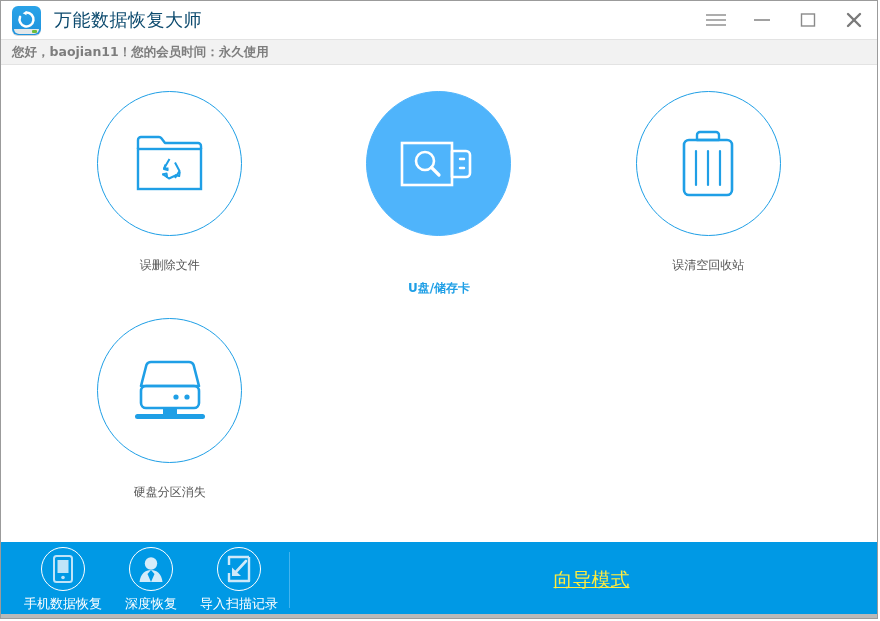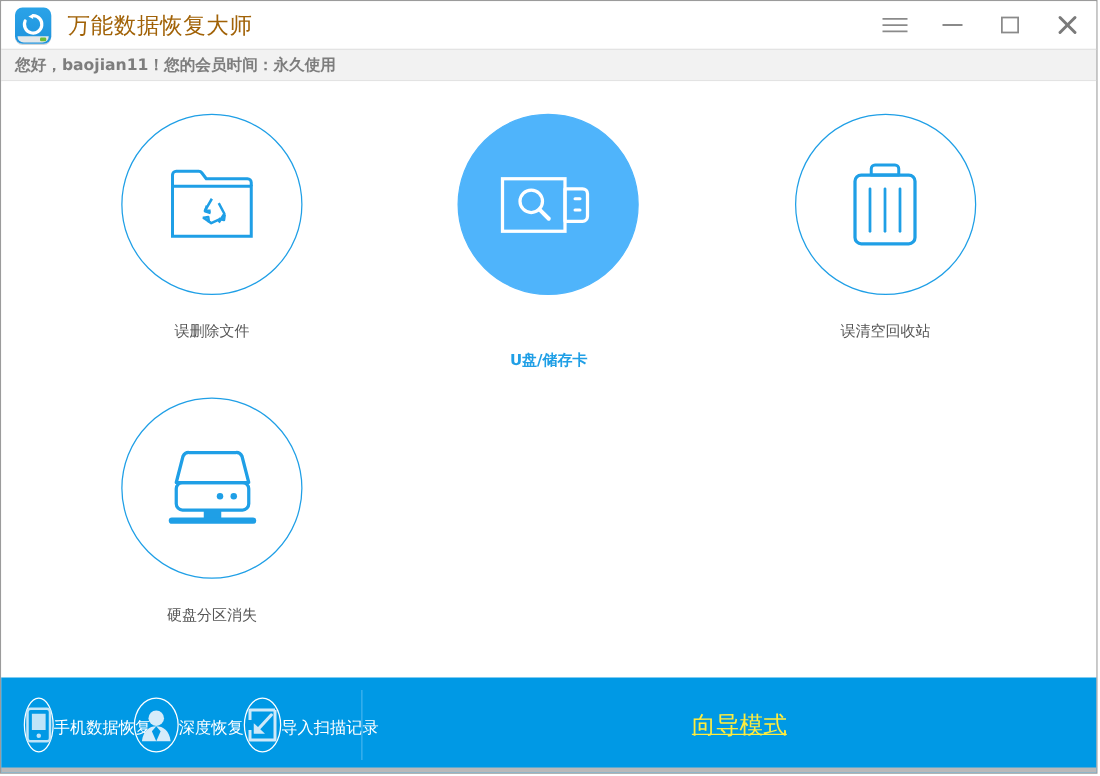--- a/index.html
+++ b/index.html
@@ -28,21 +28,21 @@
     position:absolute;left:5px;top:4px;width:19px;height:19px;
   }
   .logo .base{
     position:absolute;left:2px;bottom:1px;width:25px;height:5px;
     border-radius:0 0 5px 5px;background:#e4e8ea;
   }
   .logo .greendot{
     position:absolute;right:4px;bottom:2px;width:5px;height:3px;background:#6dbd3a;border-radius:1px;
   }
   .app-title{
-    margin-left:13px;font-size:18px;color:#a16207;letter-spacing:.5px;
+    margin-left:13px;font-size:18px;color:#0c4a6e;letter-spacing:.5px;
     font-family:Liberation Serif, serif;
   }
   .winbtns{margin-left:auto;display:flex;align-items:center;height:100%;}
   .winbtn{
     width:46px;height:38px;display:flex;align-items:center;justify-content:center;
     cursor:default;
   }
   .winbtn svg{display:block;}
   
   .greeting{
@@ -77,21 +77,21 @@
     margin-top:21px;font-size:12px;color:#555555;
     font-family:"DejaVu Sans","Liberation Sans",sans-serif;
   }
   .tile.selected .tile-label{color:#1f9fe6;font-weight:bold;margin-top:44px;}
   
   .bottombar{
     flex:0 0 76px;background:#0099e5;display:flex;align-items:stretch;position:relative;
   }
   .bb-actions{display:flex;align-items:center;padding-left:18px;}
   .bb-item{
-    width:88px;display:flex;flex-direction:row;align-items:center;cursor:pointer;
+    width:88px;display:flex;flex-direction:column;align-items:center;cursor:pointer;
   }
   .bb-circle{
     width:44px;height:44px;border-radius:50%;border:1.6px solid #ffffff;
     display:flex;align-items:center;justify-content:center;box-sizing:border-box;
   }
   .bb-label{
     margin-top:4px;font-size:13px;color:#ffffff;white-space:nowrap;
     font-family:"DejaVu Sans","Liberation Sans",sans-serif;
   }
   .bb-sep{

